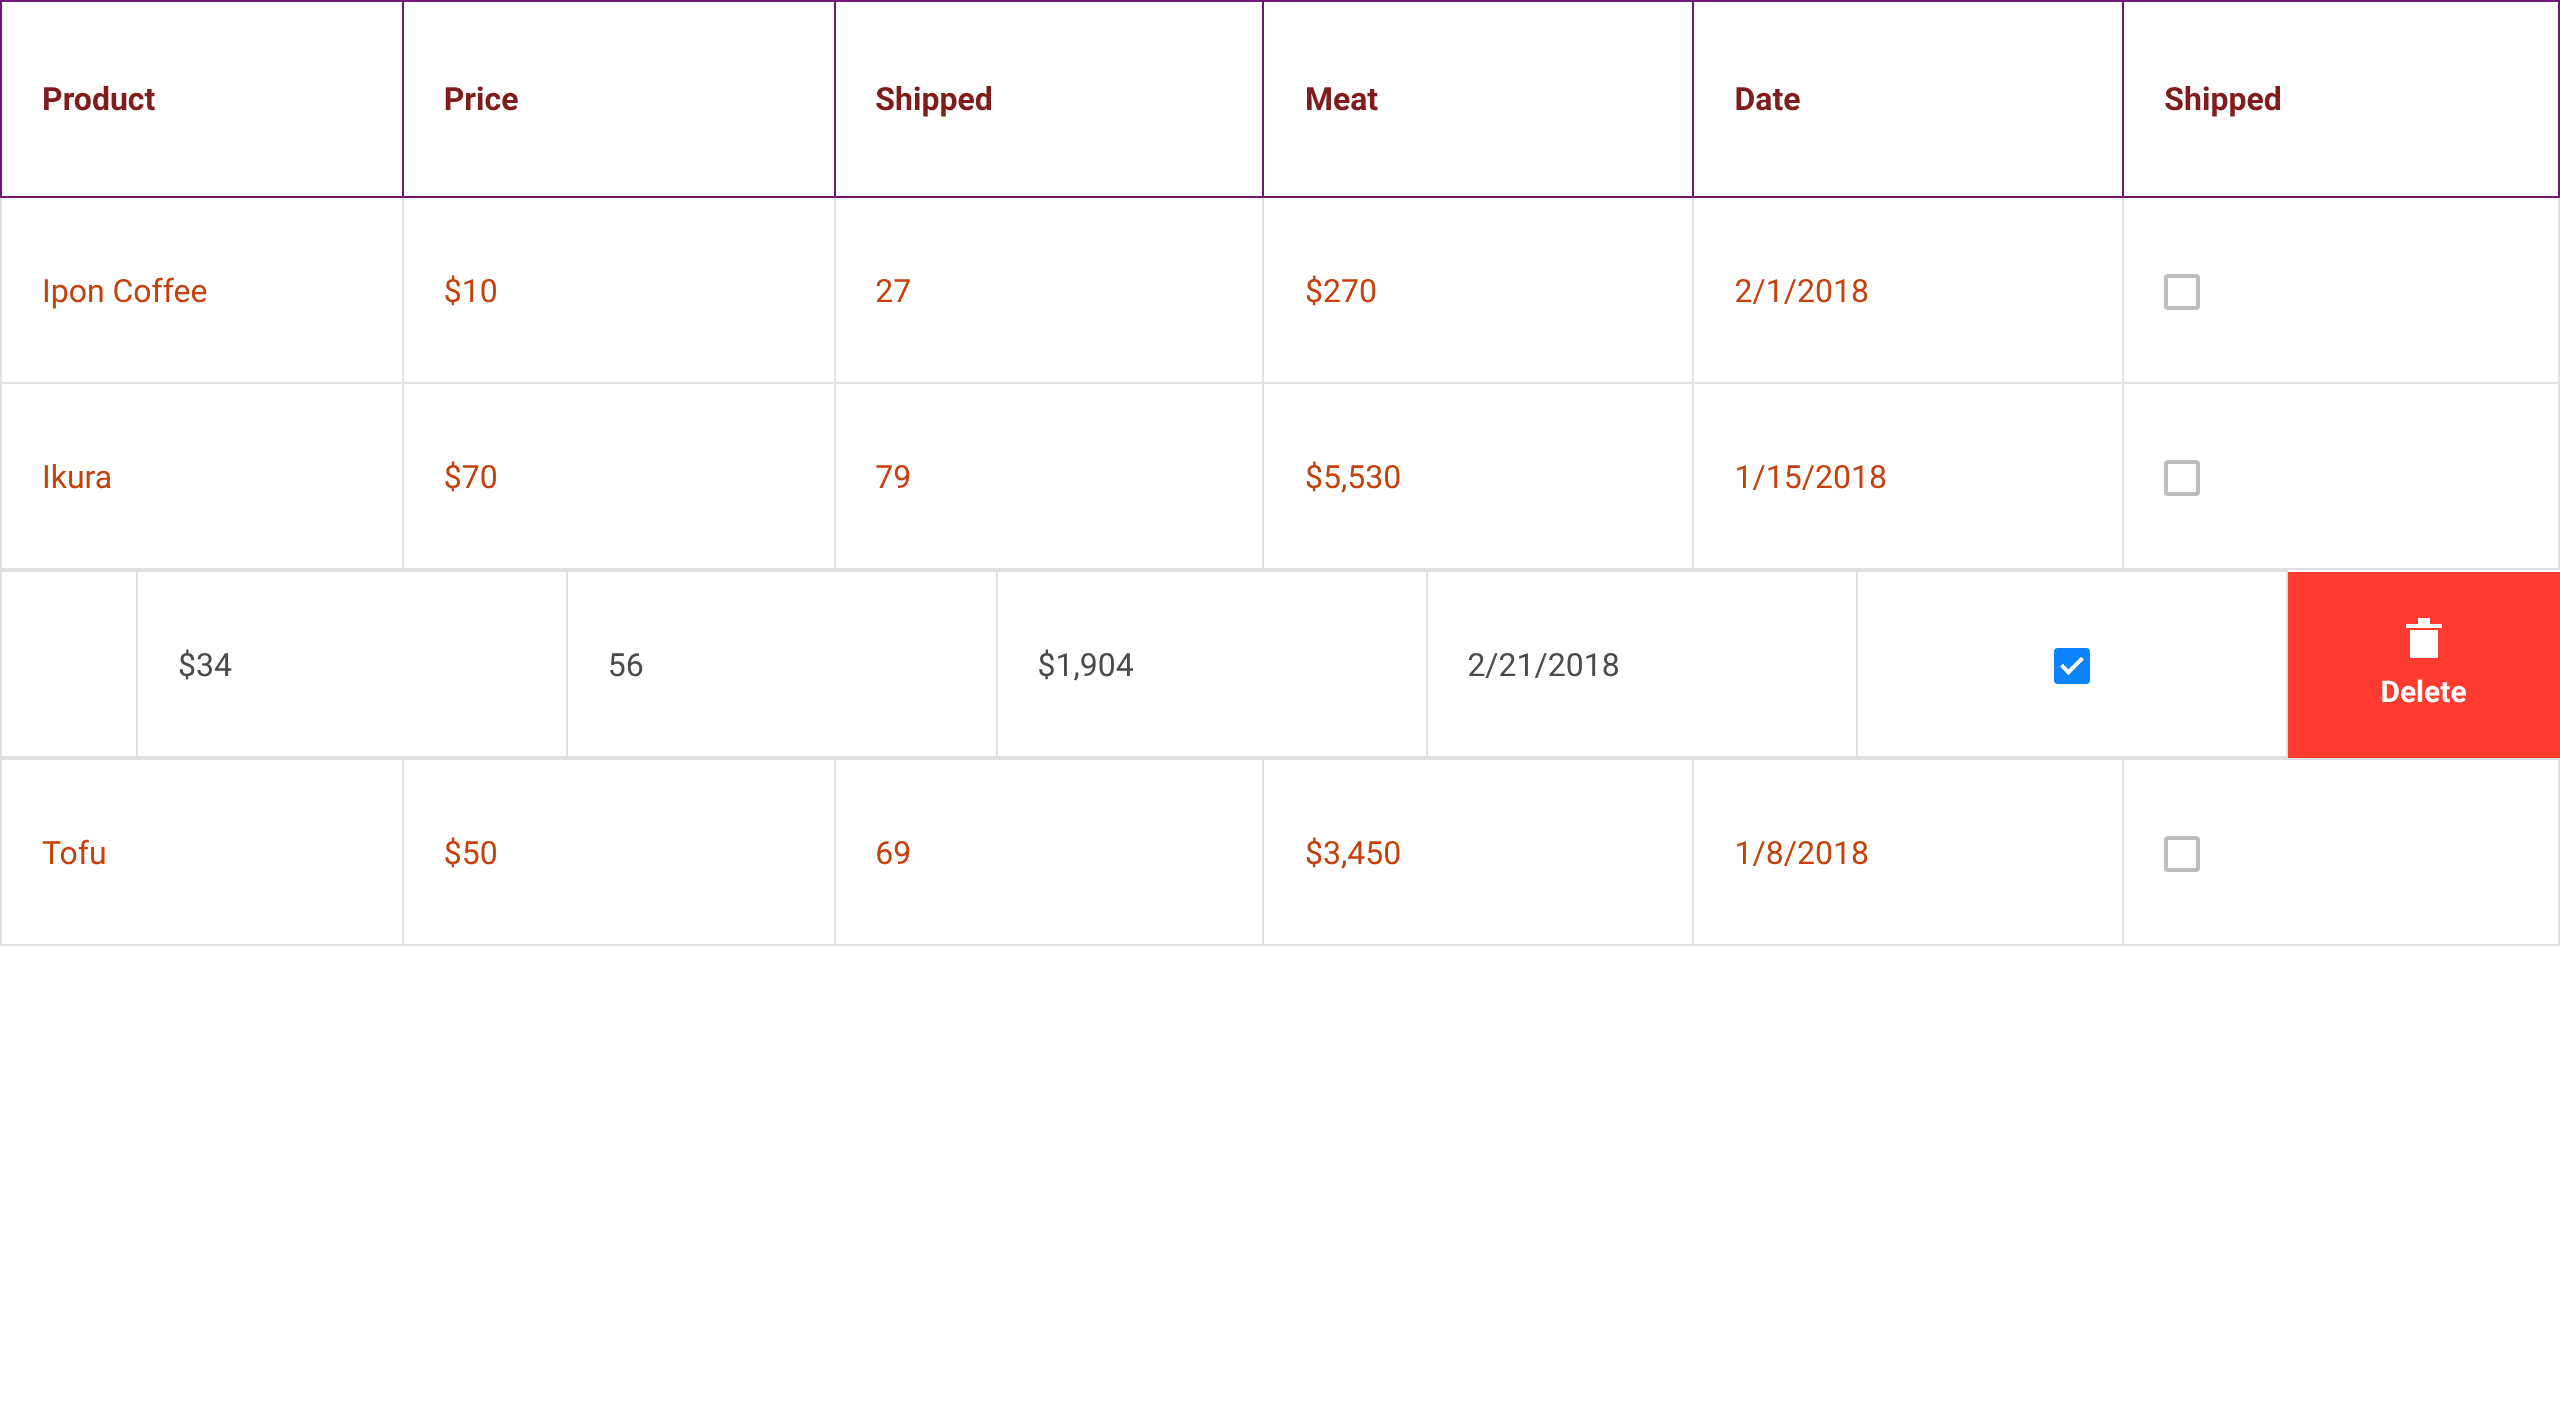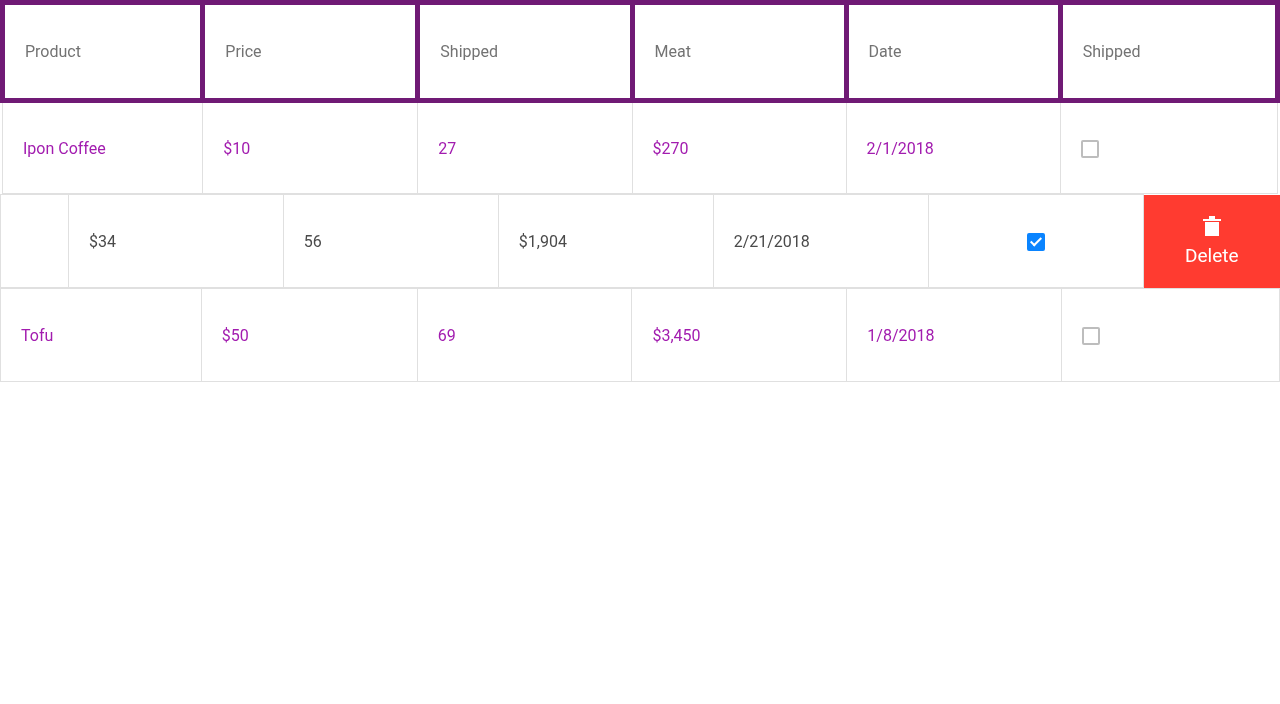--- a/index.html
+++ b/index.html
@@ -14,31 +14,31 @@
       background: #fff;
       width: 1280px;
       height: 704px;
       overflow: hidden;
     }
     .table {
       width: 100%;
       border-collapse: collapse;
     }
     .header-row td {
-      border: 5px solid #701a75;
+      border: 1px solid #701a75;
       padding: 0 20px;
       height: 98px;
-      color: #737373;
-      font-weight: 400;
+      color: #7f1d1d;
+      font-weight: 700;
     }
     .data-row td {
       border: 1px solid #e0e0e0;
       padding: 0 20px;
       height: 93px;
-      color: #a21caf;
+      color: #c2410c;
     }
     .swiped-row td {
       border: 1px solid #e0e0e0;
       padding: 16px 20px;
       height: 93px;
       color: #4a4a4a;
     }
     .swiped-row {
       position: relative;
     }
@@ -101,22 +101,22 @@
     }
     .delete-btn .trash-icon {
       width: 18px;
       height: 20px;
       margin-bottom: 8px;
     }
     .delete-btn .trash-icon svg {
       display: block;
     }
     .delete-label {
-      font-size: 19px;
-      font-weight: 400;
+      font-size: 15px;
+      font-weight: 700;
     }
   </style>
 </head>
 <body>
 
 <table class="table">
   <tbody>
       <tr class="header-row">
     <td class="col-product">Product</td>
     <td class="col-price">Price</td>
@@ -128,20 +128,28 @@
 
   <tr class="data-row">
     <td class="col-product">Ipon Coffee</td>
     <td class="col-price">$10</td>
     <td class="col-quantity">27</td>
     <td class="col-total">$270</td>
     <td class="col-date">2/1/2018</td>
     <td class="col-shipped"><span class="checkbox"></span></td>
   </tr>
 
+  <tr class="data-row">
+    <td class="col-product">Ikura</td>
+    <td class="col-price">$70</td>
+    <td class="col-quantity">79</td>
+    <td class="col-total">$5,530</td>
+    <td class="col-date">1/15/2018</td>
+    <td class="col-shipped"><span class="checkbox"></span></td>
+  </tr>
 </tbody>
   </table>
 
 <table class="table">
   <tbody>
       <tr class="swiped-row">
     <td class="swiped-col-empty"></td>
     <td class="swiped-col-price">$34</td>
     <td class="swiped-col-quantity">56</td>
     <td class="swiped-col-total">$1,904</td>

